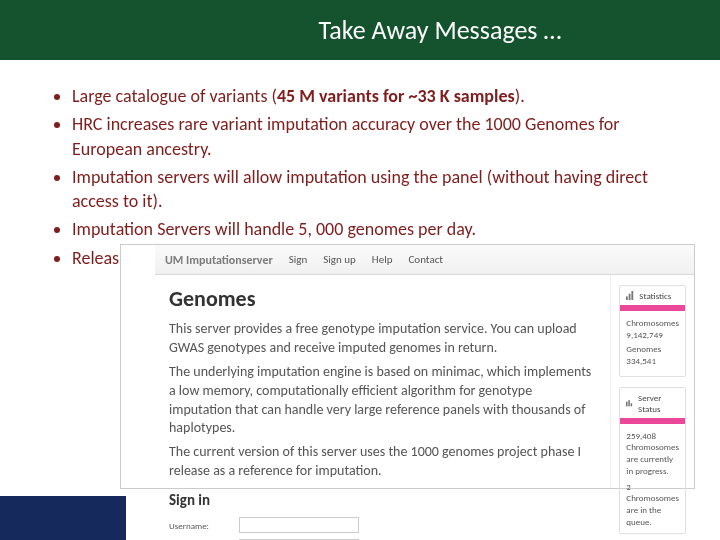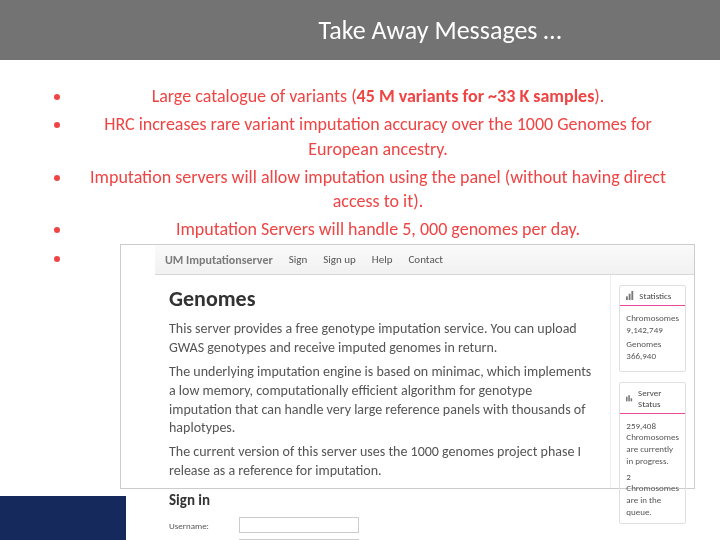--- a/index.html
+++ b/index.html
@@ -1,23 +1,23 @@
 <!DOCTYPE html>
 <html><head>
 <meta charset="utf-8">
 <style>
   * { box-sizing: border-box; margin: 0; padding: 0; }
   html, body { width: 720px; height: 540px; font-family: Calibri, Arial, sans-serif; background: #fff; overflow: hidden; }
 
   .slide { position: relative; width: 720px; height: 540px; background: #fff; }
 
-  .title-bar { width: 100%; height: 60px; background: #737373; display: flex; align-items: center; justify-content: center; padding-left: 160px; }
+  .title-bar { width: 100%; height: 60px; background: #14532d; display: flex; align-items: center; justify-content: center; padding-left: 160px; }
   .title-bar .title-text { color: #fff; font-size: 26px; }
 
-  .bullets { padding: 24px 36px 10px 54px; font-size: 18px; line-height: 1.35; color: #ef4444; text-align: center; }
+  .bullets { padding: 24px 36px 10px 54px; font-size: 18px; line-height: 1.35; color: #7f1d1d; }
   .bullets li { list-style: disc; margin-left: 18px; margin-bottom: 4px; }
   .bold { font-weight: 700; }
 
   .screenshot-frame { position: absolute; left: 120px; top: 244px; width: 575px; height: 245px; border: 1px solid #ccc; background: #fff; padding-left: 34px; }
 
   .brandbar { height: 30px; background: linear-gradient(#fafafa,#f1f1f1); border-bottom: 1px solid #d8d8d8; display: flex; align-items: center; padding: 0 10px; font-size: 11px; color: #555; }
   .brandbar .brand { color: #7a7a7a; font-weight: 700; font-size: 12px; margin-right: 16px; }
   .brandbar .nav-item { margin-right: 16px; cursor: pointer; }
 
   .panel-body { display: flex; height: calc(100% - 30px); font-size: 10px; color: #555; }
@@ -27,21 +27,21 @@
   .welcome-h { font-size: 22px; font-weight: 700; color: #333; margin-bottom: 8px; }
   .welcome-p { font-size: 14px; line-height: 1.35; margin-bottom: 5px; }
 
   .signin-h { font-size: 15px; font-weight: 700; color: #333; margin: 10px 0 8px 0; }
   .form-row { display: flex; align-items: center; margin-bottom: 6px; }
   .form-row label { width: 70px; font-size: 9px; color: #555; }
   .form-row .inp { width: 120px; height: 16px; border: 1px solid #ccc; background: #fff; }
   .signin-btn { display: inline-block; margin-left: 70px; padding: 4px 12px; background: #2f83d6; color: #fff; font-size: 10px; border-radius: 2px; cursor: pointer; }
 
   .card { border: 1px solid #e0e0e0; border-radius: 2px; margin-bottom: 10px; font-size: 9px; }
-  .card-h { padding: 4px 6px; border-bottom: 1px solid #ec4899; color: #444; display: flex; align-items: center; gap: 4px; }
+  .card-h { padding: 4px 6px; border-bottom: 6px solid #ec4899; color: #444; display: flex; align-items: center; gap: 4px; }
   .card-b { padding: 6px; line-height: 1.3; }
   .stat-row { display: flex; justify-content: space-between; margin-bottom: 3px; flex-direction: column; }
   .ico { width: 9px; height: 9px; display: inline-block; }
 
   .bottom-bar { position: absolute; left: 0; bottom: 0; width: 126px; height: 44px; background: #15295c; }
 </style>
 </head>
 <body>
 
 <div class="slide">
@@ -94,21 +94,21 @@
               </svg>
             <span>Statistics</span>
           </div>
           <div class="card-b">
             <div class="stat-row">
                 <span>Chromosomes</span>
                 <span>9,142,749</span>
               </div>
             <div class="stat-row">
                 <span>Genomes</span>
-                <span>366,940</span>
+                <span>334,541</span>
               </div>
           </div>
         </div>
         <div class="card">
           <div class="card-h">
             <svg class="ico" viewBox="0 0 10 10">
                 <rect x="0" y="4" width="2" height="6" fill="#777"></rect>
                 <rect x="3" y="2" width="2" height="8" fill="#777"></rect>
                 <rect x="6" y="6" width="2" height="4" fill="#777"></rect>
               </svg>

